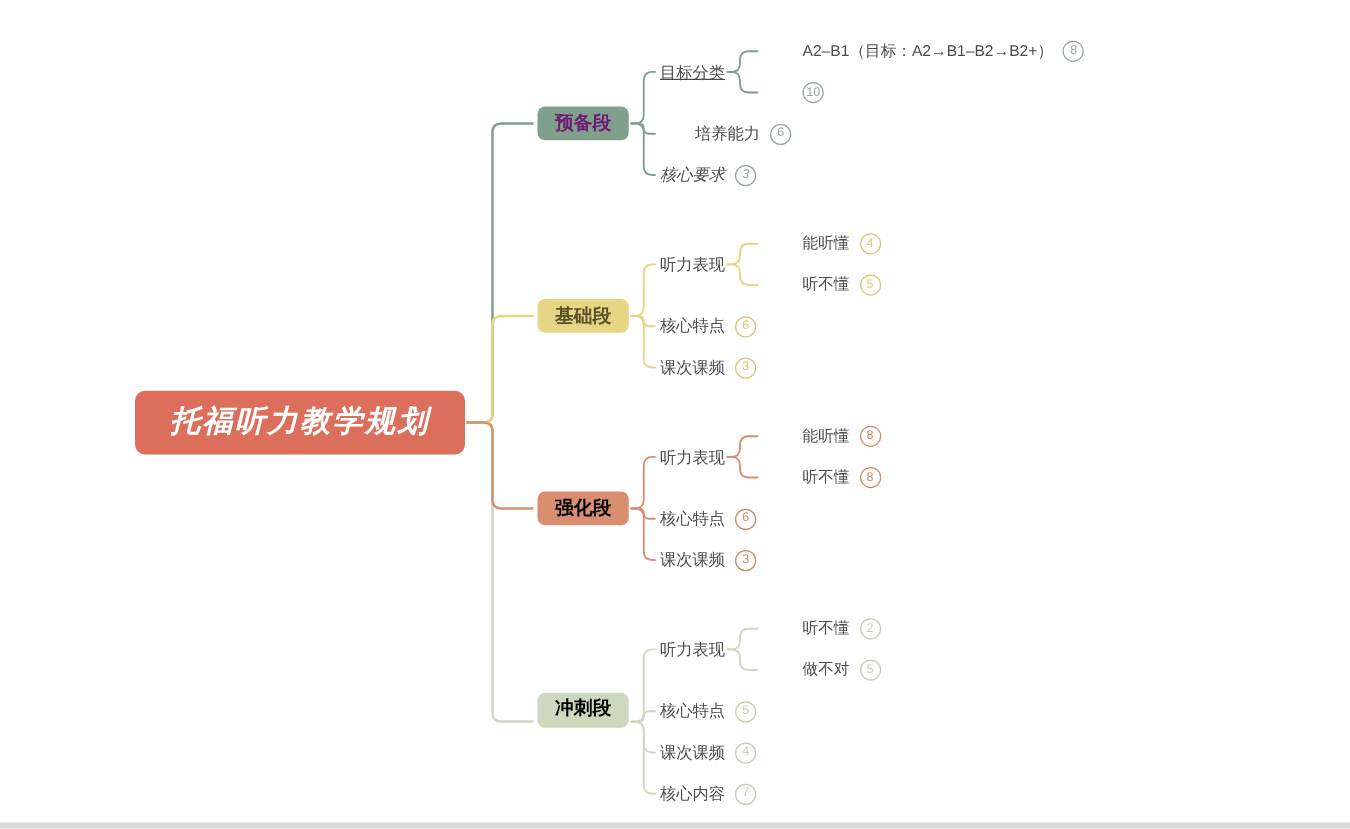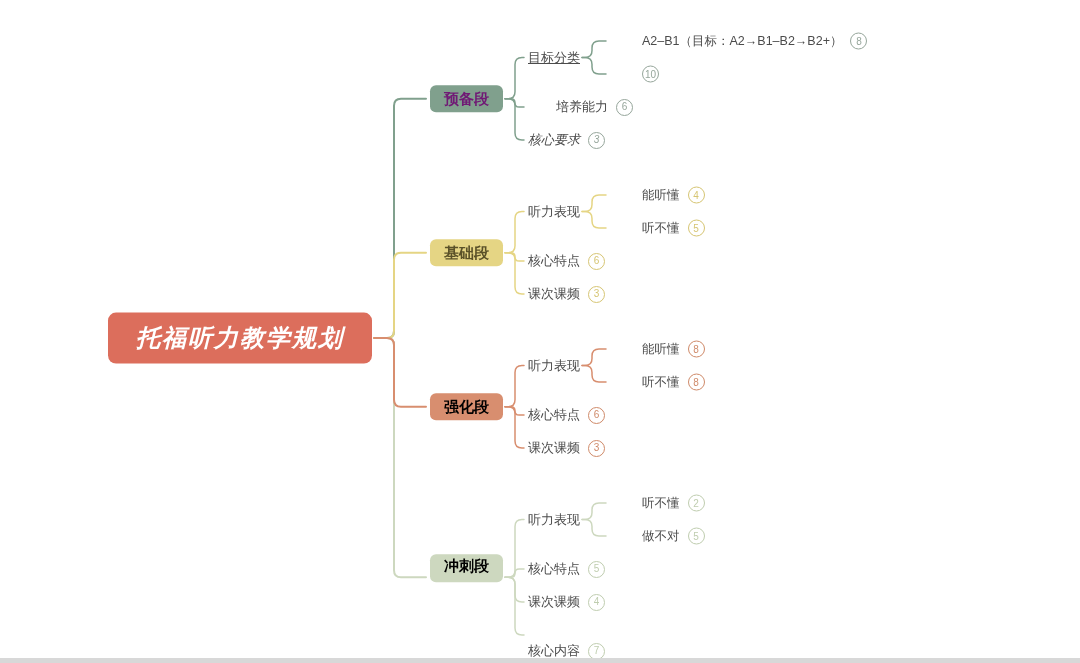--- a/index.html
+++ b/index.html
@@ -132,19 +132,19 @@
         <span class="badge" style="border-color: rgb(191, 205, 175); color: rgb(191, 205, 175);">5</span>
       </div>
       <div class="node label-node d2" style="left: 528px; top: 569px;">
         <span class="lab">核心特点</span>
         <span class="badge" style="border-color: rgb(191, 205, 175); color: rgb(191, 205, 175);">5</span>
       </div>
       <div class="node label-node d2" style="left: 528px; top: 602px;">
         <span class="lab">课次课频</span>
         <span class="badge" style="border-color: rgb(191, 205, 175); color: rgb(191, 205, 175);">4</span>
       </div>
-      <div class="node label-node d2" style="left: 528px; top: 635px; margin-top: 16px;">
+      <div class="node label-node d2" style="left: 528px; top: 635px;">
         <span class="lab">核心内容</span>
         <span class="badge" style="border-color: rgb(191, 205, 175); color: rgb(191, 205, 175);">7</span>
       </div>
     </div>
   <div id="bottom-edge" style="background: rgb(216, 216, 216);"></div>
 </div>
 
 </body></html>

